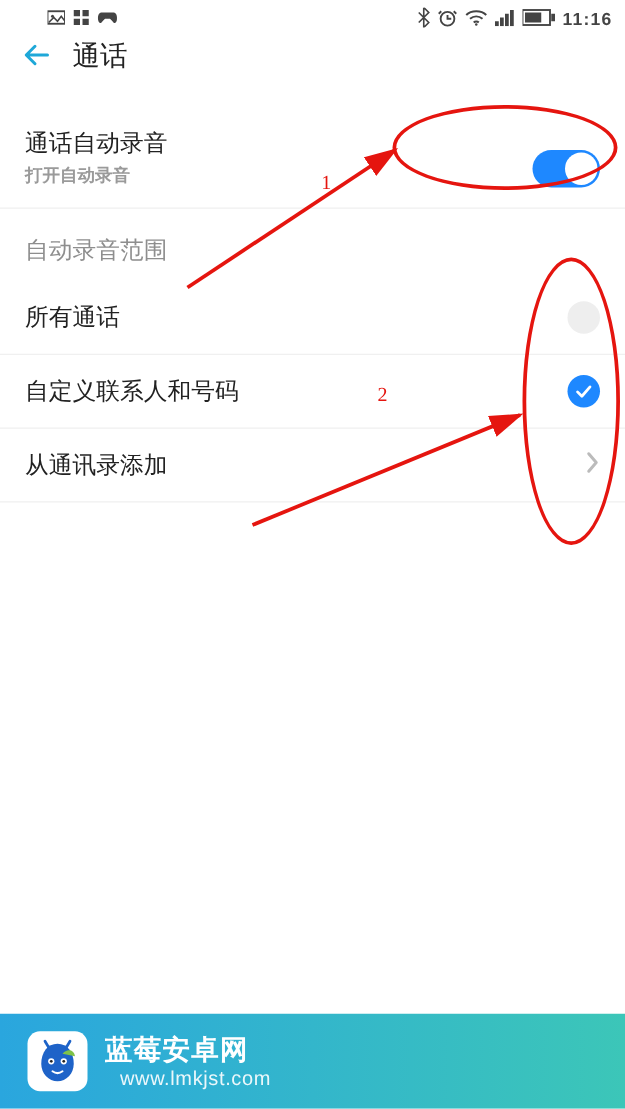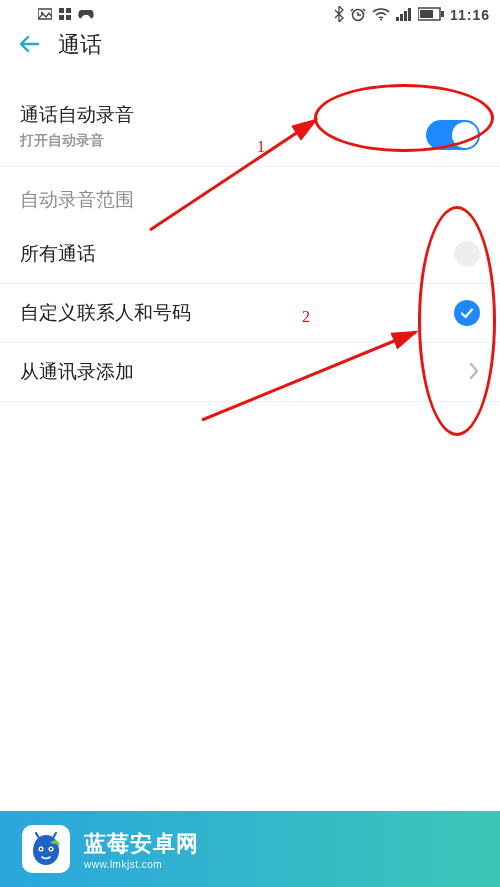--- a/index.html
+++ b/index.html
@@ -41,21 +41,21 @@
   .ellipse2 { left: 418px; top: 206px; width: 78px; height: 230px; border: 3px solid #e5150f; border-radius: 50%; }
   .num { font-size: 16px; color: #e5150f; font-family: serif; }
   .num1 { left: 257px; top: 138px; }
   .num2 { left: 302px; top: 308px; }
 
   
   .watermark { position: absolute; left: 0; right: 0; bottom: 0; height: 76px; background: linear-gradient(90deg, #2aa6de, #3cc6b8); display: flex; align-items: center; gap: 14px; padding: 12px 22px; color: #fff; }
   .wm-emoji { width: 48px; height: 48px; background: #fff; border-radius: 10px; display: flex; align-items: center; justify-content: center; font-size: 30px; }
   .wm-text { display: flex; flex-direction: column; }
   .wm-title { font-size: 22px; font-weight: 600; letter-spacing: 1px; }
-  .wm-url { font-size: 10px; opacity: .9; letter-spacing: .5px; }
+  .wm-url { font-size: 16px; opacity: .9; letter-spacing: .5px; margin-left: 12px; }
 </style>
 </head>
 <body>
 
 <div class="screen">
 
   <div class="status-bar">
     <div class="status-left">
       <span>
         <svg width="14" height="14" viewBox="0 0 14 14">

